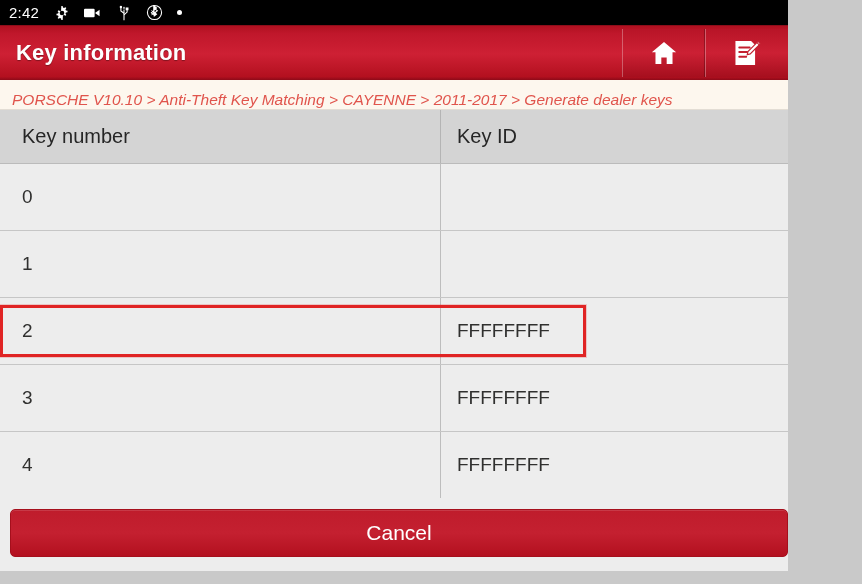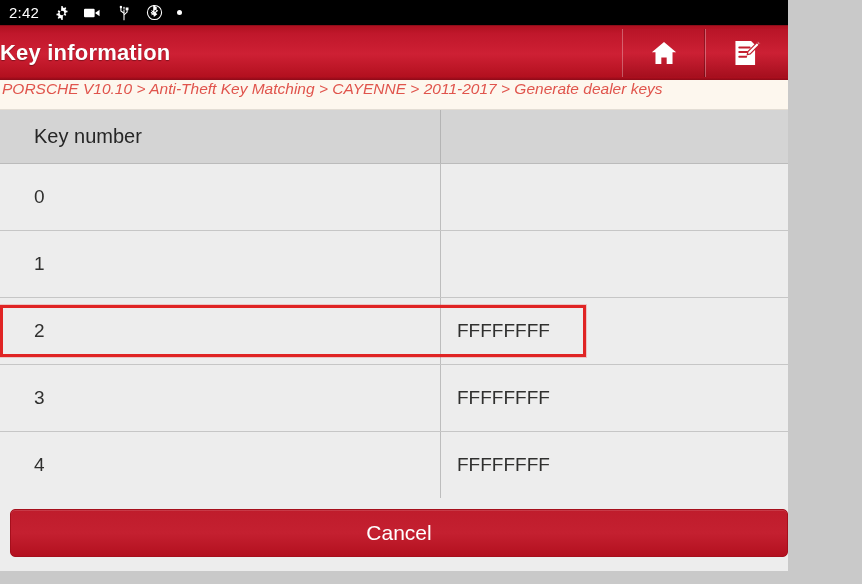--- a/index.html
+++ b/index.html
@@ -58,20 +58,21 @@
     position: relative;
     background: linear-gradient(to bottom, #b01020 0%, #c0172b 14%, #ce2034 52%, #b3101f 94%, #8d0a18 100%);
     display: flex;
     align-items: center;
     border-top: 1px solid #8e0d1a;
   }
   .titlebar .title {
     color: #ffffff;
     font-size: 22px;
     font-weight: bold;
+    padding-left: 16px;
     text-shadow: 0 1px 1px rgba(0,0,0,0.35);
     letter-spacing: 0.2px;
   }
   .titlebar .actions {
     position: absolute;
     right: 0;
     top: 3px;
     bottom: 3px;
     display: flex;
     align-items: stretch;
@@ -87,22 +88,22 @@
   }
   .titlebar .actbtn:last-child { border-right: none; }
   .titlebar .actbtn svg { display: block; }
 
   
   .breadcrumb {
     flex: 0 0 30px;
     height: 30px;
     background: #fdf7ee;
     display: flex;
-    align-items: flex-start;
-    padding-left: 2px;
+    align-items: flex-end;
+    padding-left: 12px;
     border-bottom: 1px solid #e3ddd4;
   }
   .breadcrumb span {
     color: #e0544c;
     font-size: 15.5px;
     font-style: italic;
     white-space: nowrap;
   }
 
   
@@ -114,21 +115,21 @@
   }
   .trow {
     display: flex;
     height: 67px;
     align-items: stretch;
     border-bottom: 1px solid #c6c6c6;
   }
   .trow .cell {
     display: flex;
     align-items: center;
-    padding-left: 34px;
+    padding-left: 22px;
     font-size: 19px;
     color: #30302f;
   }
   .trow .c1 {
     width: 441px;
     flex: 0 0 441px;
     border-right: 1px solid #bdbdbd;
   }
   .trow .c2 {
     flex: 1 1 auto;
@@ -261,20 +262,21 @@
   </div>
 
   <div class="breadcrumb">
     <span>PORSCHE V10.10 &gt; Anti-Theft Key Matching &gt; CAYENNE &gt; 2011-2017 &gt; Generate dealer keys</span>
   </div>
 
   <div class="table-wrap">
 
     <div class="trow header">
       <div class="cell c1">Key number</div>
+      <div class="cell c2">Key ID</div>
     </div>
 
     <div class="trow body">
       <div class="cell c1">0</div>
     </div>
 
     <div class="trow body">
       <div class="cell c1">1</div>
     </div>
 

